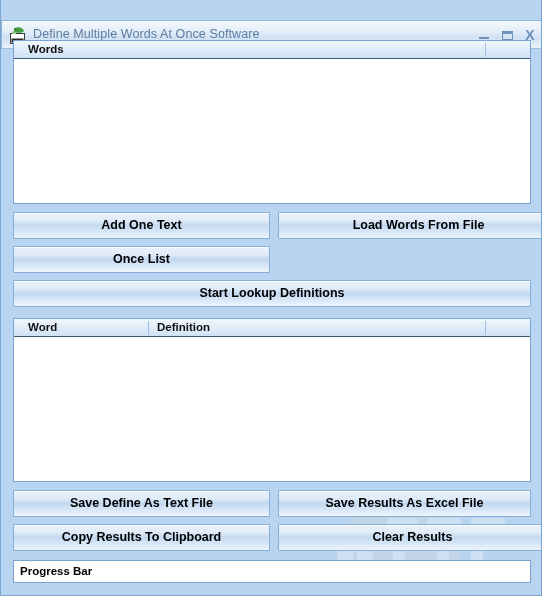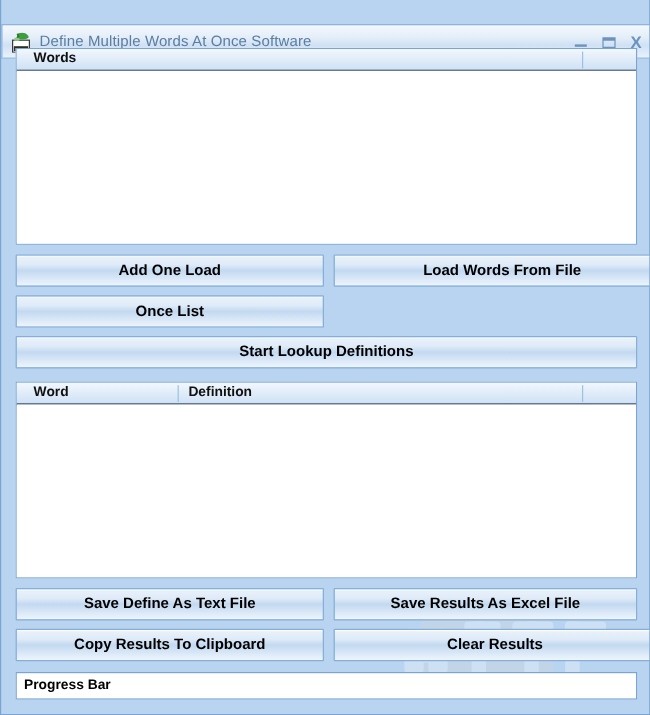--- a/index.html
+++ b/index.html
@@ -196,21 +196,21 @@
 
   <div class="listview" style="left:12px; top:40px; width:518px; height:164px;">
     <div class="lv-header">
       <div class="lv-col" style="left:14px;">Words</div>
       <div class="lv-div" style="left:471px;"></div>
     </div>
     <div class="lv-body"></div>
   </div>
 
   <div class="btn" style="left:12px;  top:212px; width:257px; height:27px; line-height:25px;">
-    <span>Add One Load</span>
+    <span>Add One Text</span>
   </div>
   <div class="btn" style="left:277px; top:212px; width:281px; height:27px; line-height:25px;">
     <span>Load Words From File</span>
   </div>
 
   <div class="btn" style="left:12px;  top:246px; width:257px; height:27px; line-height:25px;">
     <span>Once List</span>
   </div>
 
   <div class="btn" style="left:12px;  top:280px; width:518px; height:27px; line-height:25px;">

